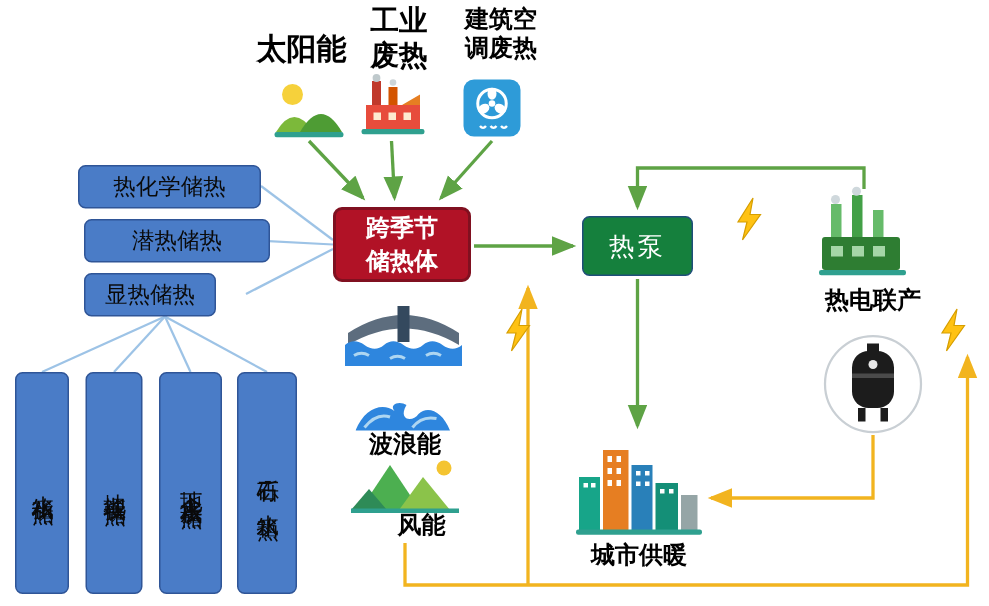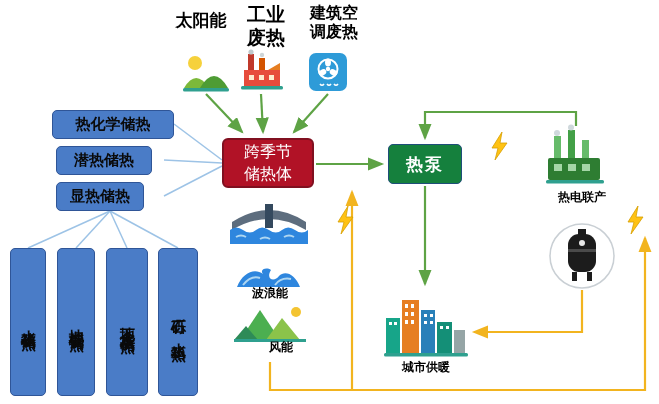--- a/index.html
+++ b/index.html
@@ -6,38 +6,38 @@
   body { margin: 0; background: #ffffff; }
   .canvas {
     position: relative; width: 659px; height: 404px; overflow: hidden;
     background: #ffffff;
     font-family: "DejaVu Sans", "Liberation Sans", sans-serif;
   }
   .wires { position: absolute; left: 0; top: 0; z-index: 1; }
   .node, .lbl, .icon { position: absolute; z-index: 2; }
   .bluebox {
     background: #4A7CC7; border: 1px solid #2F5597; border-radius: 5px;
-    color: #0a0a0a; font-weight: bold;
+    color: #0a0a0a; font-weight: normal;
     display: flex; align-items: center; justify-content: center;
     text-align: center;
   }
   .hbox { font-size: 15px; }
   .vbox {
     writing-mode: vertical-rl; text-orientation: upright;
     font-size: 15px; letter-spacing: 2px; padding: 6px 0;
   }
   .redbox {
     background: #B11226; border: 2px solid #801020; border-radius: 6px;
-    color: #ffffff; font-weight: normal; font-size: 16px;
+    color: #ffffff; font-weight: bold; font-size: 16px;
     display: flex; align-items: center; justify-content: center;
     text-align: center; white-space: pre-line; line-height: 1.35;
   }
   .hp { background: #15803d; border: 1px solid #1F4E79; color: #ffffff; font-size: 17px; letter-spacing: 2px; }
   .lbl {
-    font-weight: bold; font-size: 12px; color: #000;
+    font-weight: bold; font-size: 16px; color: #000;
     text-align: center; white-space: pre-line; line-height: 1.2;
   }
   .underline { text-underline-offset: 3px; text-decoration-color: #888; }
 </style>
 </head>
 <body>
 
 <div class="canvas">
 
   <svg class="wires" width="659" height="404" viewBox="0 0 659 404">
@@ -75,21 +75,21 @@
       <polyline points="582,290 582,332 474,332" marker-end="url(#ay)"></polyline>
     </g>
 
     <g fill="#FFC213" stroke="#D69E00" stroke-width="0.8">
       <path d="M10,0 L0,16 L6,16 L3,28 L15,11 L8,11 Z" transform="translate(492,132)"></path>
       <path d="M10,0 L0,16 L6,16 L3,28 L15,11 L8,11 Z" transform="translate(338,206)"></path>
       <path d="M10,0 L0,16 L6,16 L3,28 L15,11 L8,11 Z" transform="translate(628,206)"></path>
     </g>
   </svg>
 
-  <div class="lbl" style="left:166px;top:10px;width:70px;font-size:17px">太阳能</div>
+  <div class="lbl" style="left:166px;top:20px;width:70px;font-size:20px">太阳能</div>
   <div class="lbl" style="left:238px;top:3px;width:56px;font-size:19px">工业
 废热</div>
   <div class="lbl" style="left:299px;top:3px;width:70px;font-size:16px">建筑空
 调废热</div>
 
   <div class="icon" style="left:182px;top:52px">
     <svg width="48" height="42" viewBox="0 0 48 42">
       <circle cx="13" cy="11" r="7" fill="#F6D13B"></circle>
       <path d="M2,36 Q14,16 27,36 Z" fill="#7CB93A"></path>
       <path d="M18,36 Q32,12 46,36 Z" fill="#4E9C34"></path>
@@ -116,21 +116,21 @@
       <circle cx="20" cy="17" r="9.5" fill="none" stroke="#fff" stroke-width="2"></circle>
       <circle cx="20" cy="17" r="2.2" fill="#fff"></circle>
       <ellipse cx="20" cy="10.5" rx="3" ry="4" fill="#fff"></ellipse>
       <ellipse cx="14.5" cy="20.5" rx="4" ry="3" fill="#fff" transform="rotate(-30 14.5 20.5)"></ellipse>
       <ellipse cx="25.5" cy="20.5" rx="4" ry="3" fill="#fff" transform="rotate(30 25.5 20.5)"></ellipse>
       <path d="M12,32 q2,2.5 4,0 M19,32 q2,2.5 4,0 M26,32 q2,2.5 4,0" stroke="#fff" stroke-width="1.6" fill="none"></path>
     </svg>
   </div>
 
   <div class="node bluebox hbox" style="left:52px;top:110px;width:122px;height:29px">热化学储热</div>
-  <div class="node bluebox hbox" style="left:56px;top:146px;width:96px;height:29px">潜热储热</div>
+  <div class="node bluebox hbox" style="left:56px;top:146px;width:124px;height:29px">潜热储热</div>
   <div class="node bluebox hbox" style="left:56px;top:182px;width:88px;height:29px">显热储热</div>
 
   <div class="node bluebox vbox" style="left:10px;top:248px;width:36px;height:148px">水箱储热</div>
   <div class="node bluebox vbox" style="left:57px;top:248px;width:38px;height:148px">地埋管储热</div>
   <div class="node bluebox vbox" style="left:106px;top:248px;width:42px;height:148px">地下含水层储热</div>
   <div class="node bluebox vbox" style="left:158px;top:248px;width:40px;height:148px">砾石-水箱热</div>
 
   <div class="node redbox" style="left:222px;top:138px;width:92px;height:50px">跨季节
 储热体</div>
 

